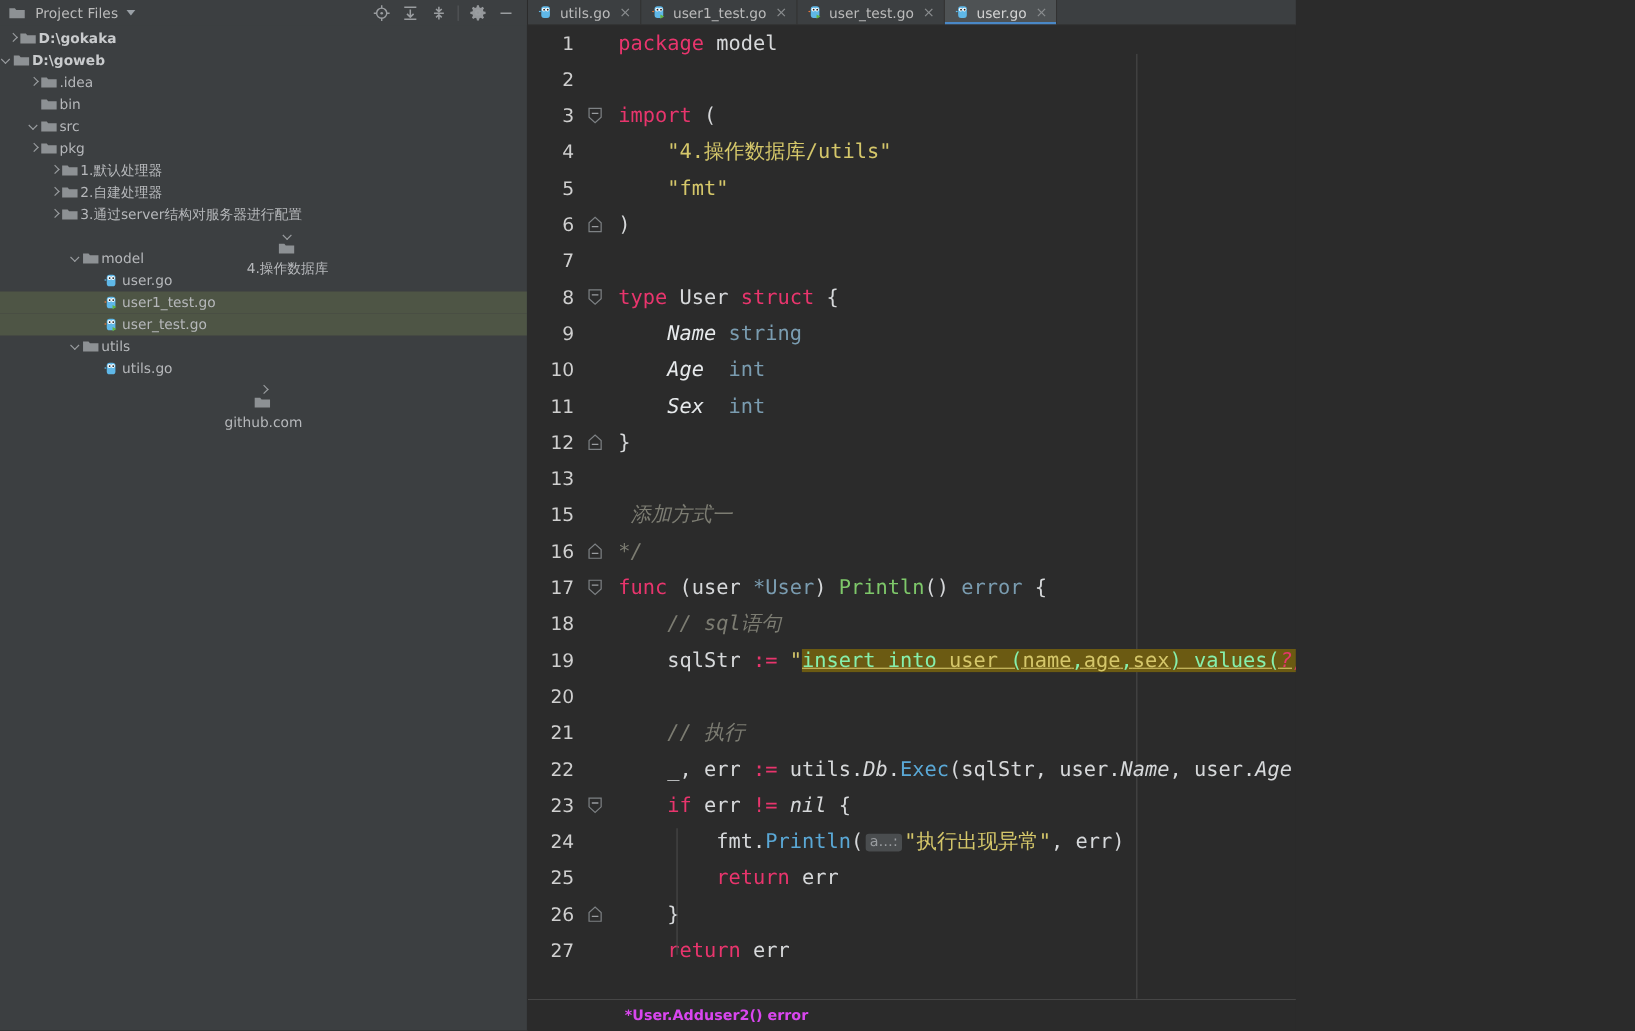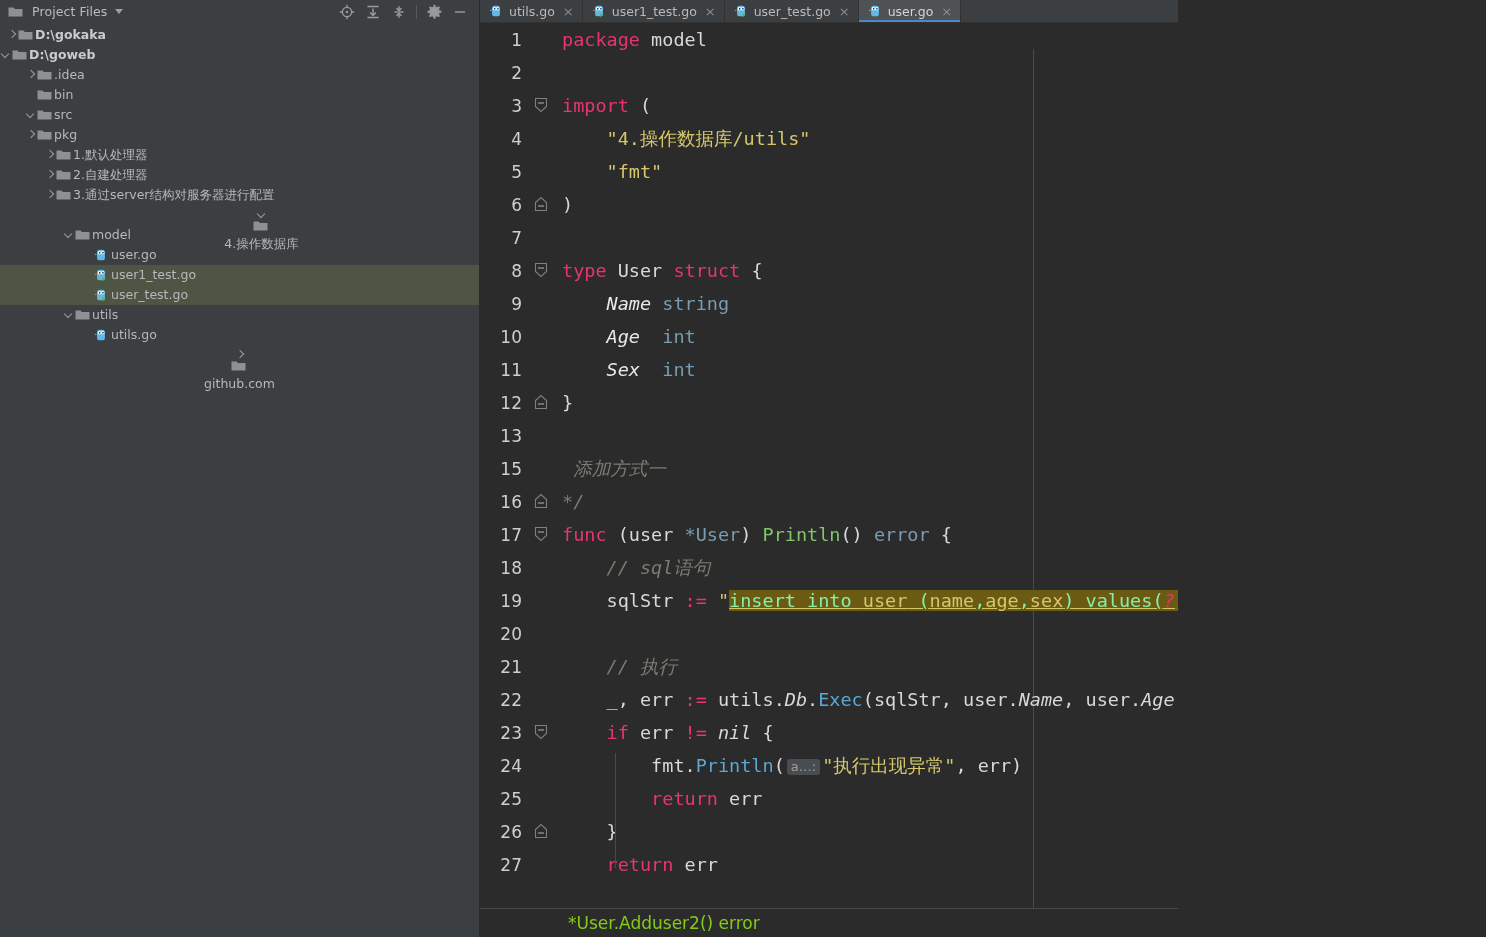--- a/index.html
+++ b/index.html
@@ -119,21 +119,21 @@
   }
   .indentguide{
     position:absolute; top:0; bottom:0; width:1px; background:#4a4a4a;
   }
 
   
   .statusbar{
     height:29px; flex:0 0 29px; background:#2b2b2b; border-top:1px solid #4a4a4a;
     display:flex; align-items:center; padding-left:88px;
   }
-  .status-txt{ font-size:17px; color:#84cc16; }
+  .status-txt{ font-size:13px; color:#d946ef;font-weight:bold; }
 </style>
 </head>
 <body>
 
 <div class="app">
 
   <div class="sidebar">
 
     <div class="sb-header">
       <span class="ic">

